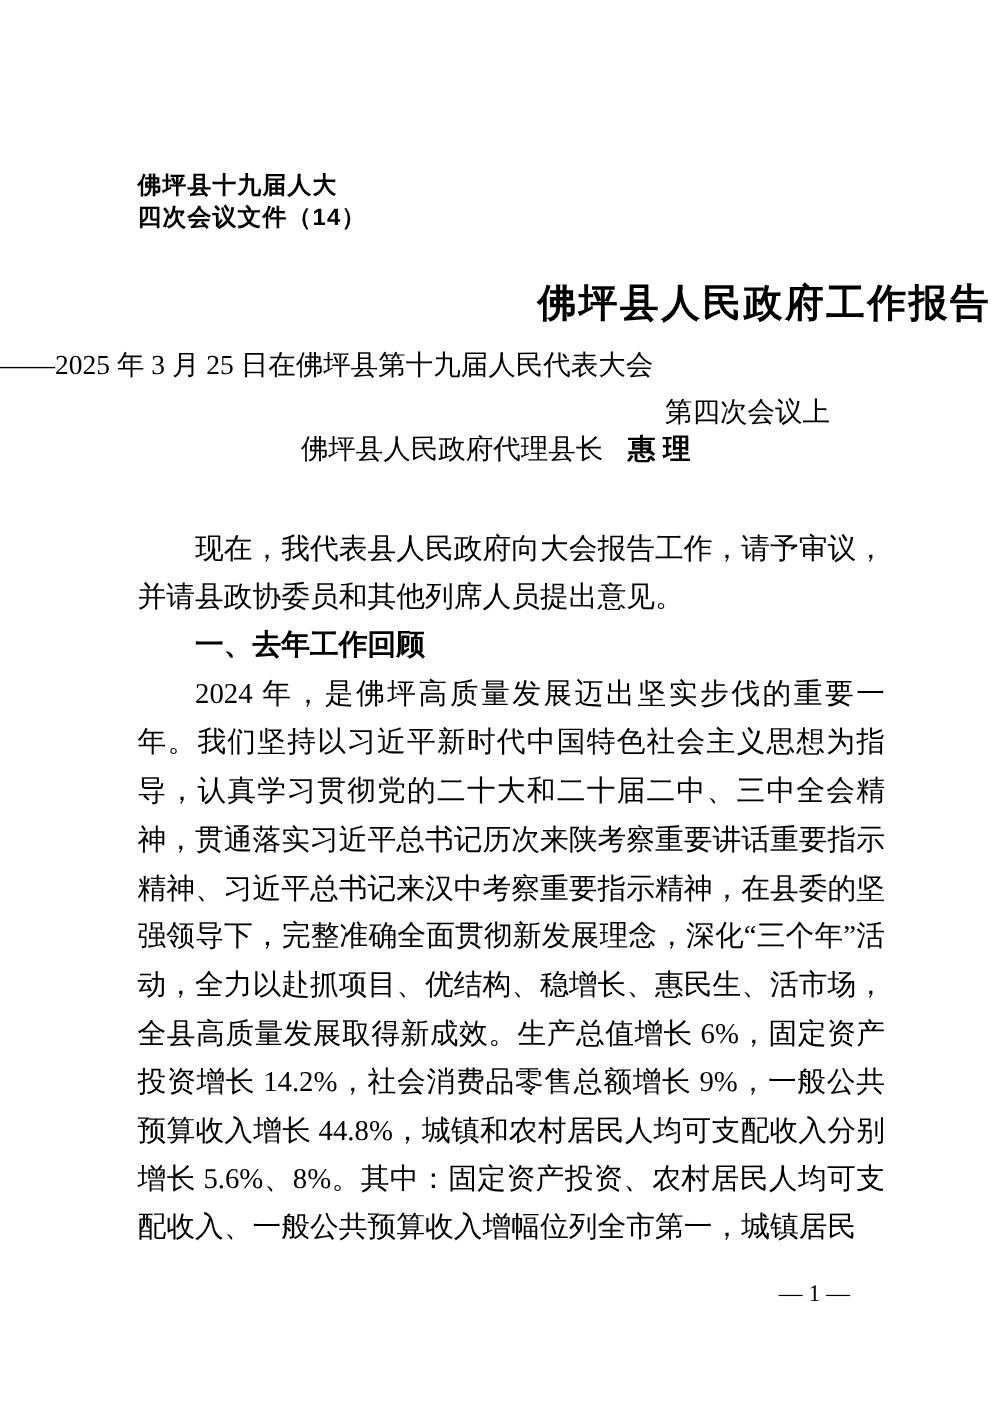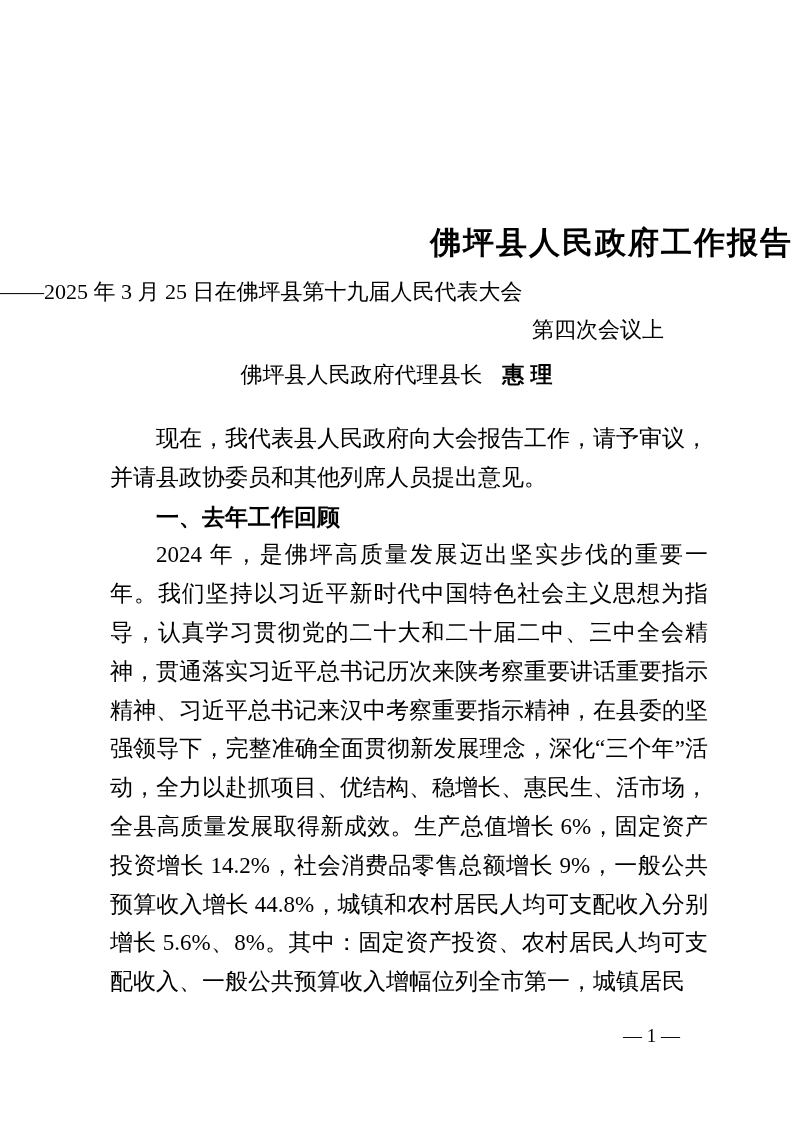--- a/index.html
+++ b/index.html
@@ -53,21 +53,21 @@
     left: 0;
     top: 315px;
     width: 664px;
     text-align: right;
     font-size: 22px;
     white-space: nowrap;
   }
   .byline {
     position: absolute;
     left: 0;
-    top: 360px;
+    top: 344px;
     width: 793px;
     text-align: center;
     font-size: 22px;
     white-space: nowrap;
   }
   .byline .name {
     font-family: "Liberation Sans", "DejaVu Sans", sans-serif;
     font-weight: bold;
     margin-left: 0.9em;
   }
@@ -81,21 +81,21 @@
     text-align: justify;
   }
   .body-text p {
     margin: 0;
     text-indent: 2em;
   }
   .salutation {
     text-indent: 0 !important;
   }
   .section-heading {
-    font-family: Liberation Sans, sans-serif;
+    font-family: Liberation Mono, monospace;
     font-weight: bold;
     text-indent: 2em;
     margin: 0;
   }
   .page-number {
     position: absolute;
     top: 1024px;
     left: 0;
     width: 793px;
     text-align: center;
@@ -106,20 +106,24 @@
     display: inline-block;
     margin-left: 510px; 
     white-space: nowrap;
   }
 </style>
 </head>
 <body>
 
 <div class="page">
 
+  <div class="doc-header">
+    <div>佛坪县十九届人大</div>
+    <div>四次会议文件（14）</div>
+  </div>
 
   <div class="report-title">佛坪县人民政府工作报告</div>
 
   <div class="subtitle-1">——2025 年 3 月 25 日在佛坪县第十九届人民代表大会</div>
 
   <div class="subtitle-2">第四次会议上</div>
 
   <div class="byline">
     <span>佛坪县人民政府代理县长</span><span class="name">惠 理</span>
   </div>

